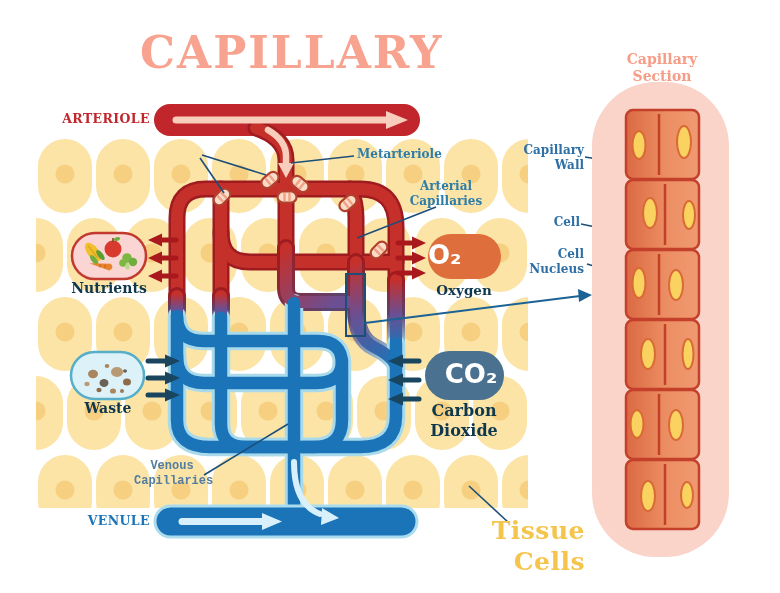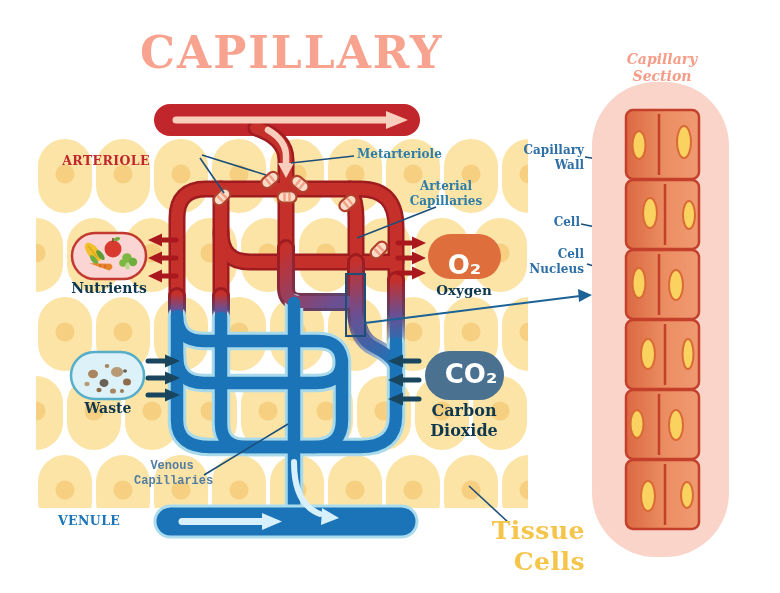--- a/index.html
+++ b/index.html
@@ -1,36 +1,36 @@
 <!DOCTYPE html>
 <html><head>
 <meta charset="utf-8">
 <style>
   html,body{margin:0;padding:0;background:#fff;}
   #stage{position:relative;width:780px;height:593px;background:#ffffff;overflow:hidden;
          font-family:"DejaVu Serif","Liberation Serif",serif;}
   #art{position:absolute;left:0;top:0;}
   .lbl{position:absolute;font-weight:bold;line-height:1.22;}
   .title{left:140px;top:26px;width:300px;text-align:center;font-size:44px;letter-spacing:2px;color:#F8A38F;}
-  .arteriole{left:50px;top:111px;width:100px;text-align:right;font-size:12.5px;color:#C0262B;letter-spacing:.4px;margin-top:42px;}
+  .arteriole{left:50px;top:111px;width:100px;text-align:right;font-size:12.5px;color:#C0262B;letter-spacing:.4px;}
   .precap{left:130px;top:144px;width:76px;text-align:center;font-size:11.5px;color:#2E7DA8;}
   .metart{left:357px;top:147px;width:120px;text-align:left;font-size:12px;color:#2E7DA8;}
   .artcap{left:408px;top:179px;width:76px;text-align:center;font-size:12px;color:#2E7DA8;}
   .nutrients{left:66px;top:280px;width:86px;text-align:center;font-size:14px;color:#0F384E;}
   .waste{left:72px;top:400px;width:72px;text-align:center;font-size:14px;color:#0F384E;}
-  .oxysym{left:428px;top:240px;width:73px;text-align:center;font-size:26px;color:#fff;
-          font-family:"DejaVu Sans","Liberation Sans",sans-serif;margin-top:10px;}
+  .oxysym{left:428px;top:240px;width:73px;text-align:left;font-size:26px;color:#fff;
+          font-family:"DejaVu Sans","Liberation Sans",sans-serif;}
   .co2sym{left:425px;top:359px;width:92px;text-align:center;font-size:26px;color:#fff;
           font-family:"DejaVu Sans","Liberation Sans",sans-serif;}
   .oxygen{left:424px;top:282px;width:80px;text-align:center;font-size:13.5px;color:#0F384E;}
   .carbon{left:424px;top:401px;width:80px;text-align:center;font-size:16px;color:#0F384E;}
   .venous{left:134px;top:459px;width:76px;text-align:center;font-size:12px;color:#527CA0;font-family:Liberation Mono, monospace;}
-  .venule{left:58px;top:513px;width:92px;font-size:12.5px;color:#1B74B8;letter-spacing:.4px;}
+  .venule{left:58px;top:513px;width:92px;text-align:right;font-size:12.5px;color:#1B74B8;letter-spacing:.4px;}
   .tissue{left:440px;top:516px;width:145px;text-align:right;font-size:25px;color:#F5C54B;letter-spacing:.5px;}
-  .sectitle{left:596px;top:51px;width:132px;text-align:center;font-size:14px;color:#F79C86;font-style:italic;}
+  .sectitle{left:596px;top:51px;width:132px;text-align:center;font-size:14px;color:#F79C86;}
   .wall{left:506px;top:143px;width:78px;text-align:right;font-size:12px;color:#2E6FA6;}
   .cell{left:516px;top:215px;width:64px;text-align:right;font-size:12px;color:#2E6FA6;}
   .nucleus{left:506px;top:247px;width:78px;text-align:right;font-size:12px;color:#2E6FA6;}
 </style>
 </head>
 <body>
 
 <div id="stage">
 
 <svg id="art" width="780" height="593" viewBox="0 0 780 593">

